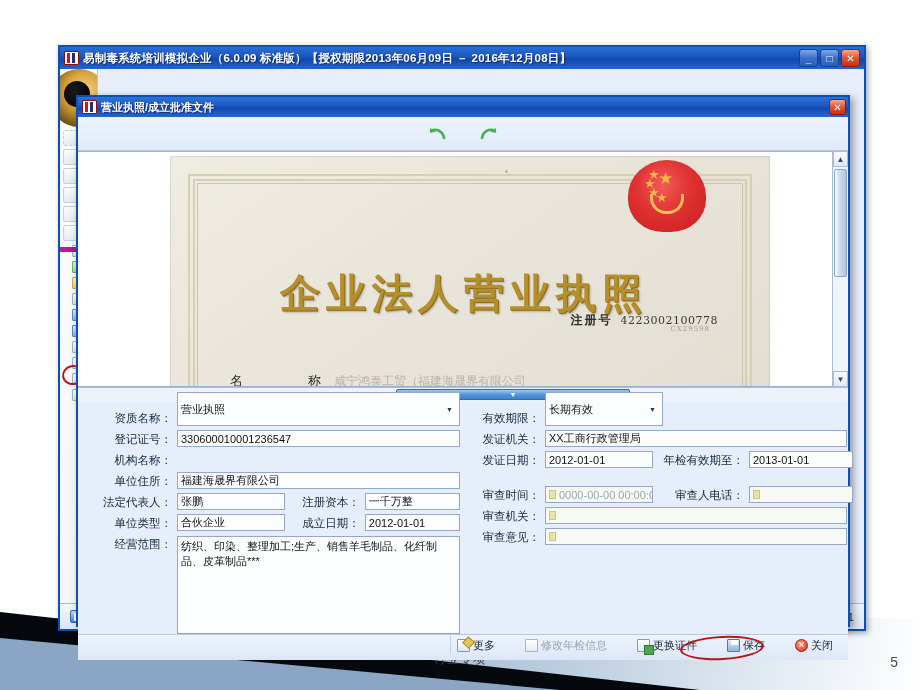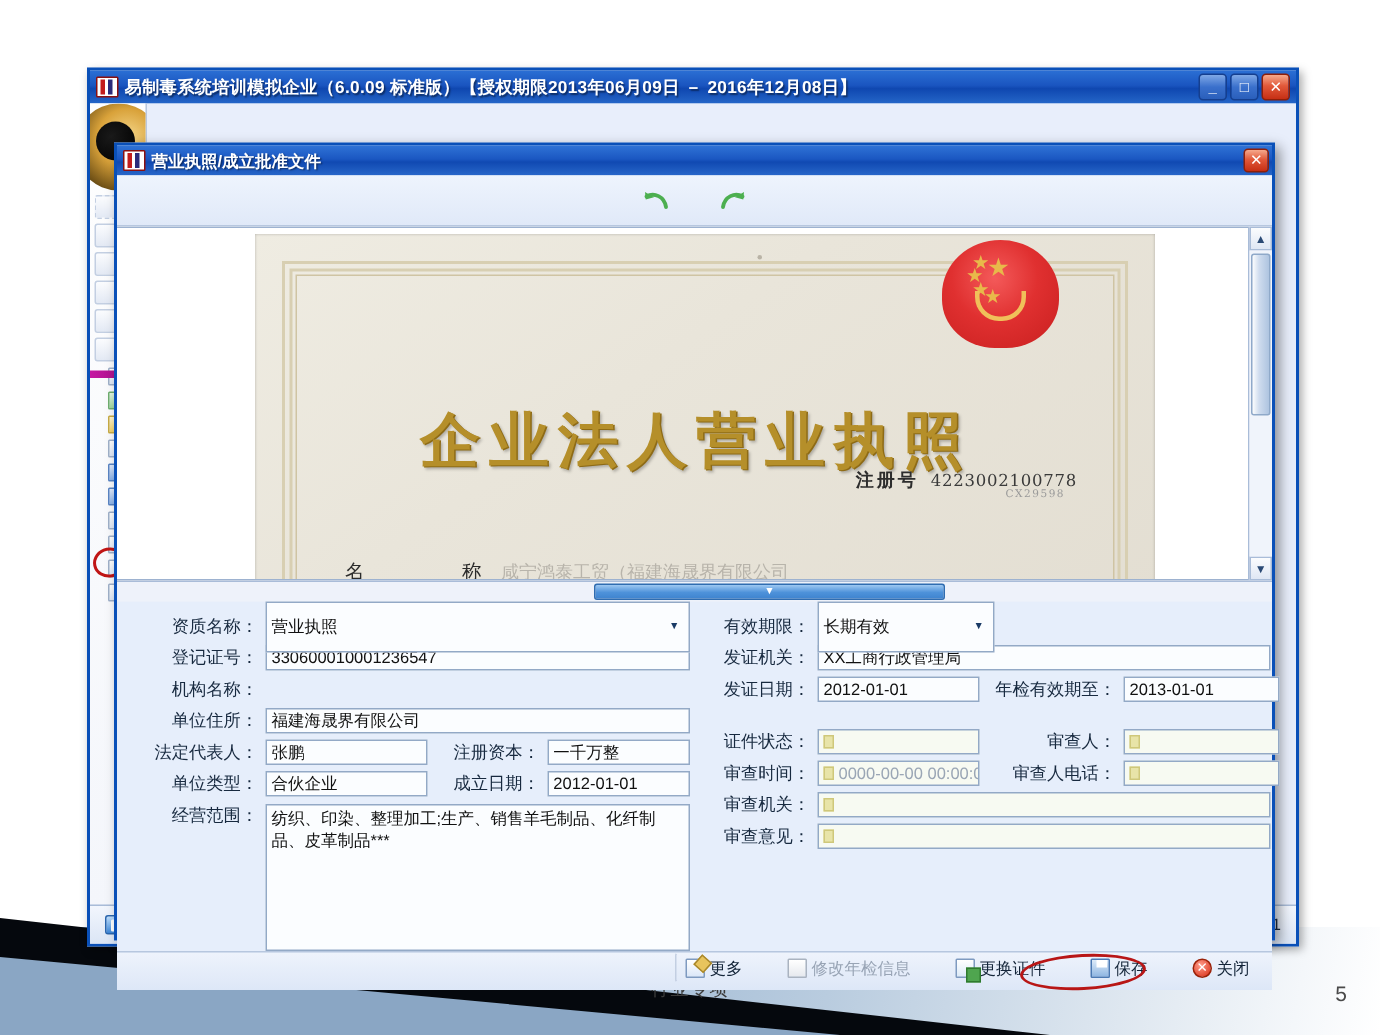--- a/index.html
+++ b/index.html
@@ -266,21 +266,21 @@
   .hs-thumb::after { content:"▼"; font-size:7px; color:#ffffff; }
 
   
   .form-area {
     flex:1 1 auto; display:flex; gap:0; padding:8px 6px 0 6px;
     background:#e6eefb;
   }
   .form-col { display:flex; flex-direction:column; gap:4px; }
   .form-col.left { width:376px; padding-left:10px; }
   .form-col.right { flex:1 1 auto; padding-left:8px; }
-  .frow { display:flex; align-items:center; gap:5px; height:17px; }
+  .frow { display:flex; align-items:flex-end; gap:5px; height:17px; }
   .lbl {
     font-size:11.5px; color:#17293f; text-align:right; white-space:nowrap; flex:0 0 auto;
   }
   .lbl.w78 { width:78px; } .lbl.w72 { width:72px; }
   .inp {
     height:17px; border:1px solid #93a9c6; background:#fbfdff;
     font-size:11px; color:#111; padding:0 3px; display:flex; align-items:center;
     font-family:"Liberation Sans","DejaVu Sans",sans-serif; overflow:hidden; white-space:nowrap;
   }
   .inp.empty { background:#f7faf2; }
@@ -559,26 +559,20 @@
 
             <div class="frow">
               <span class="lbl w72">发证日期：</span>
               <span class="inp" style="width:108px">2012-01-01</span>
               <span class="lbl" style="width:86px">年检有效期至：</span>
               <span class="inp" style="width:104px">2013-01-01</span>
             </div>
 
             <div style="height:10px"></div>
 
-            <div class="frow">
-              <span class="lbl w72">证件状态：</span>
-              <span class="inp empty" style="width:108px"></span>
-              <span class="lbl" style="width:86px">审查人：</span>
-              <span class="inp empty" style="width:104px"></span>
-            </div>
 
             <div class="frow">
               <span class="lbl w72">审查时间：</span>
               <span class="inp empty" style="width:108px; color:#9aa6b5">0000-00-00 00:00:00</span>
               <span class="lbl" style="width:86px">审查人电话：</span>
               <span class="inp empty" style="width:104px"></span>
             </div>
 
             <div class="frow">
               <span class="lbl w72">审查机关：</span>

